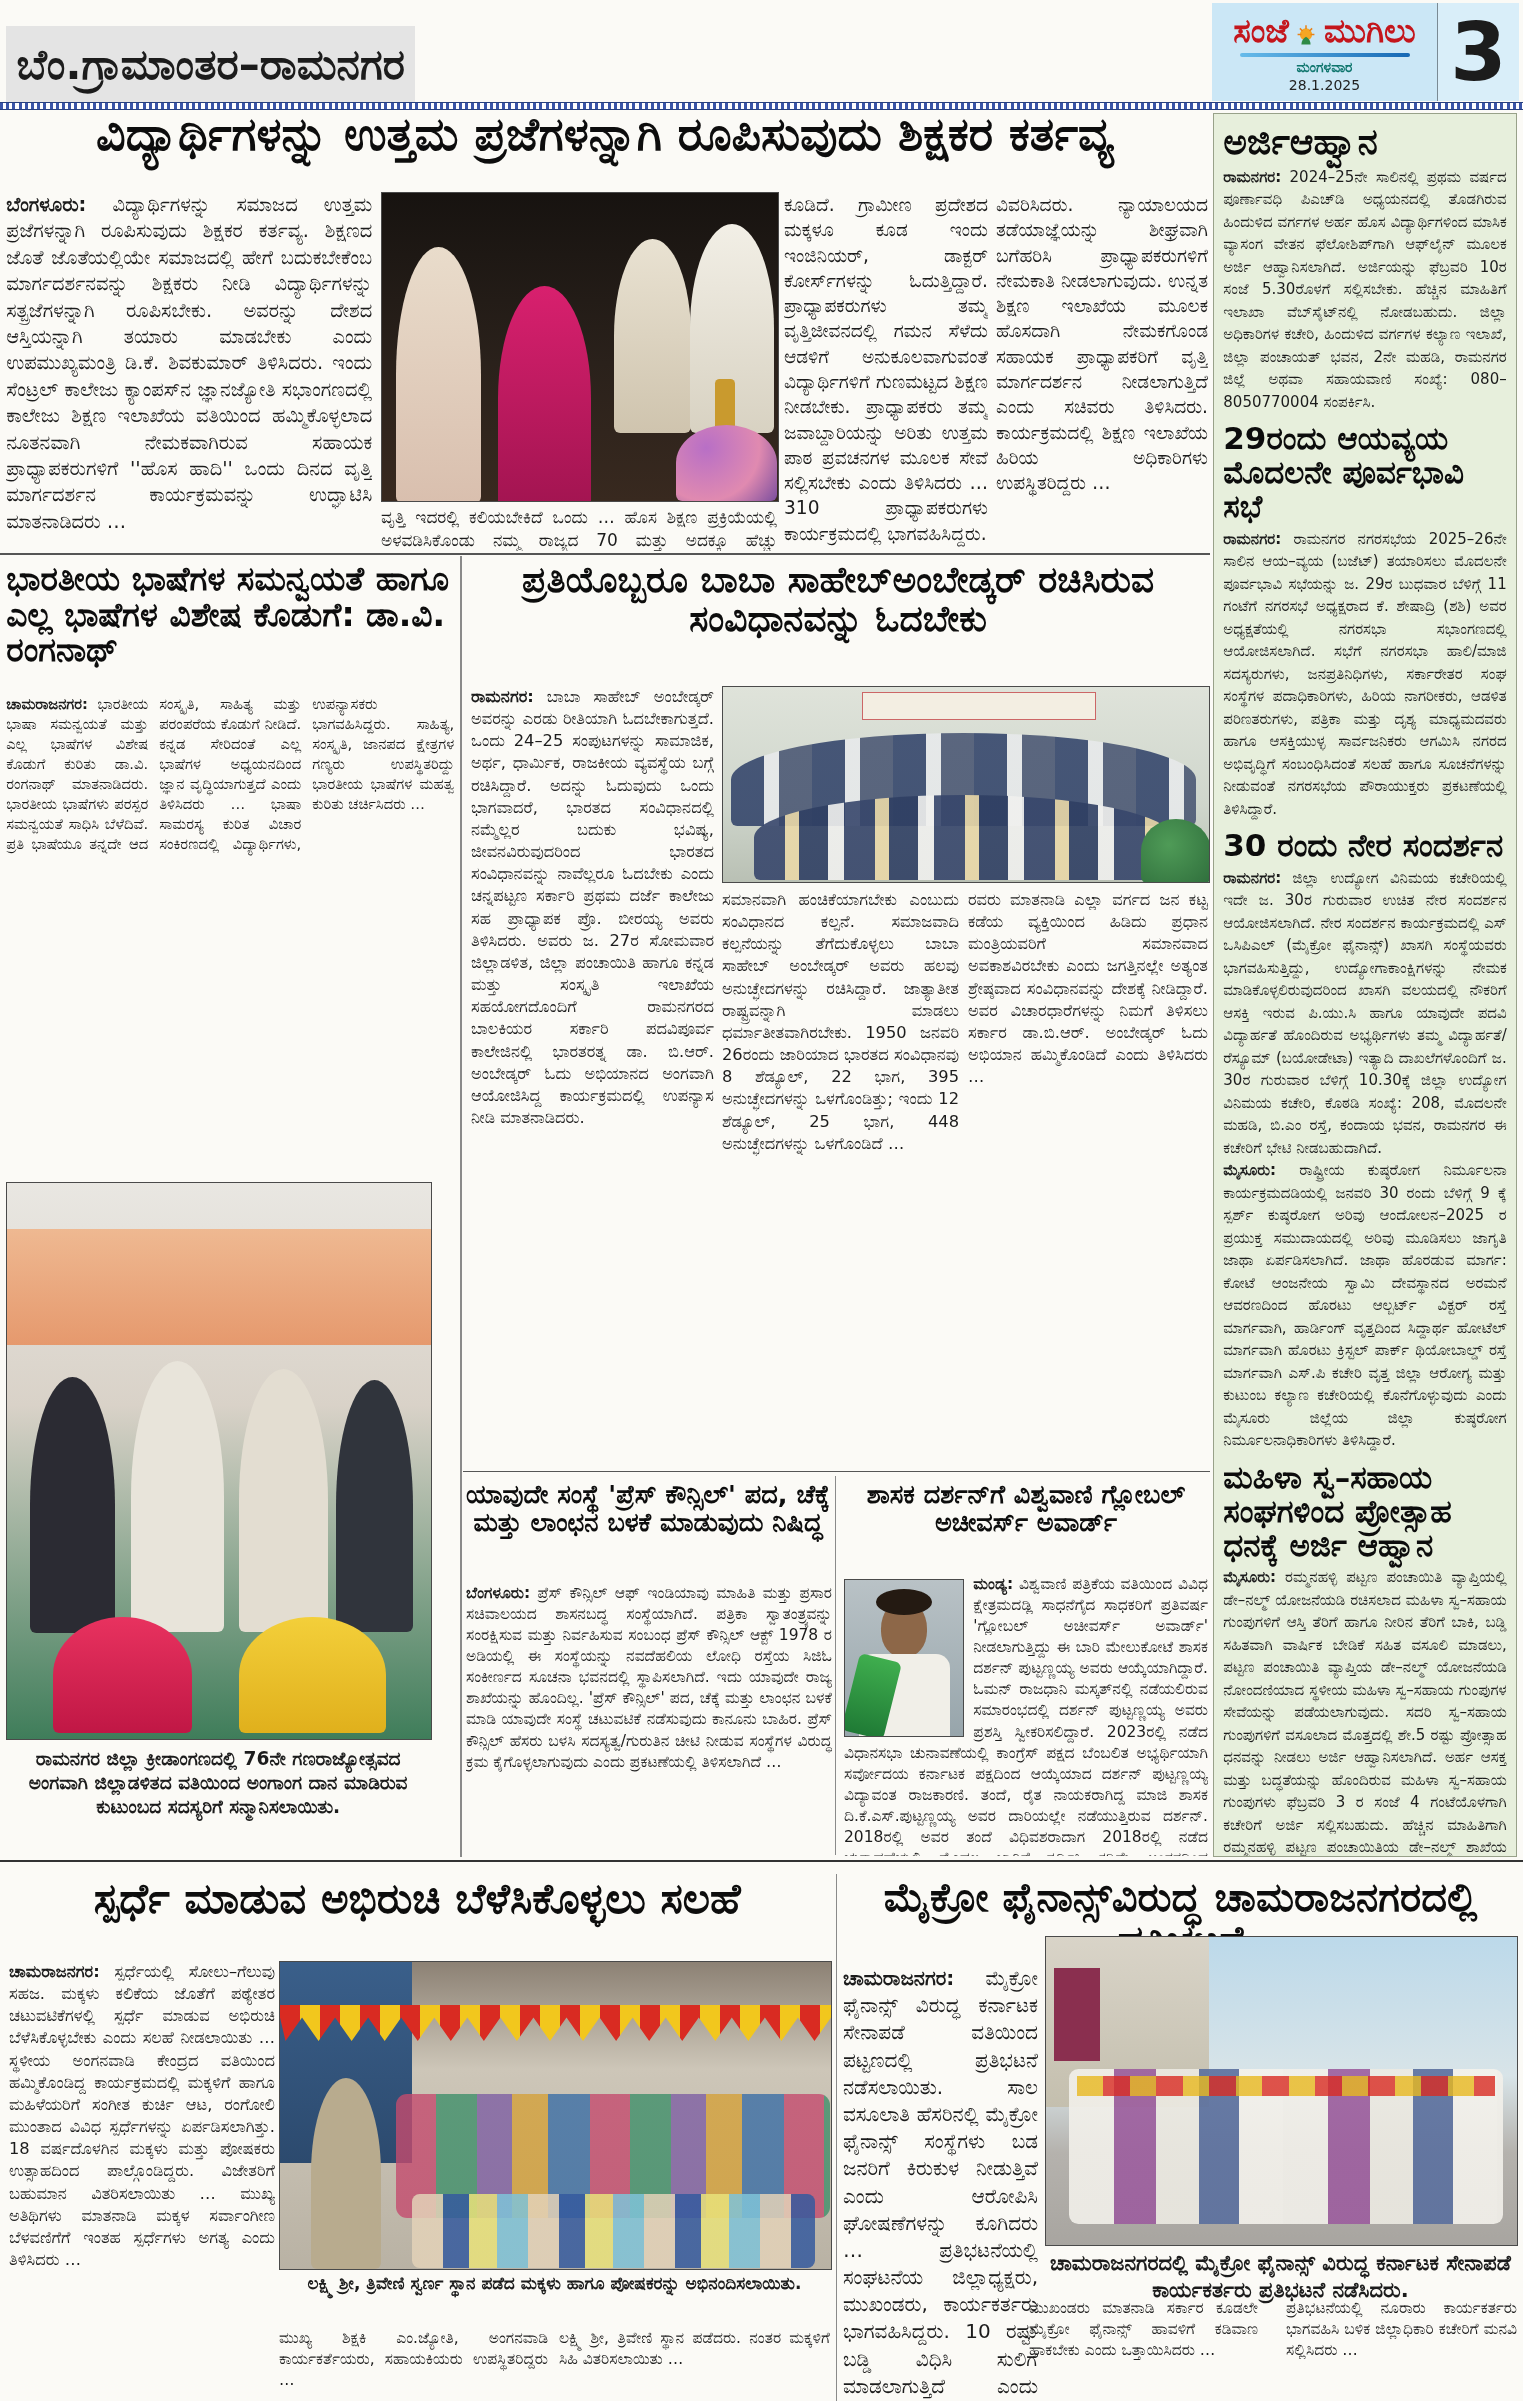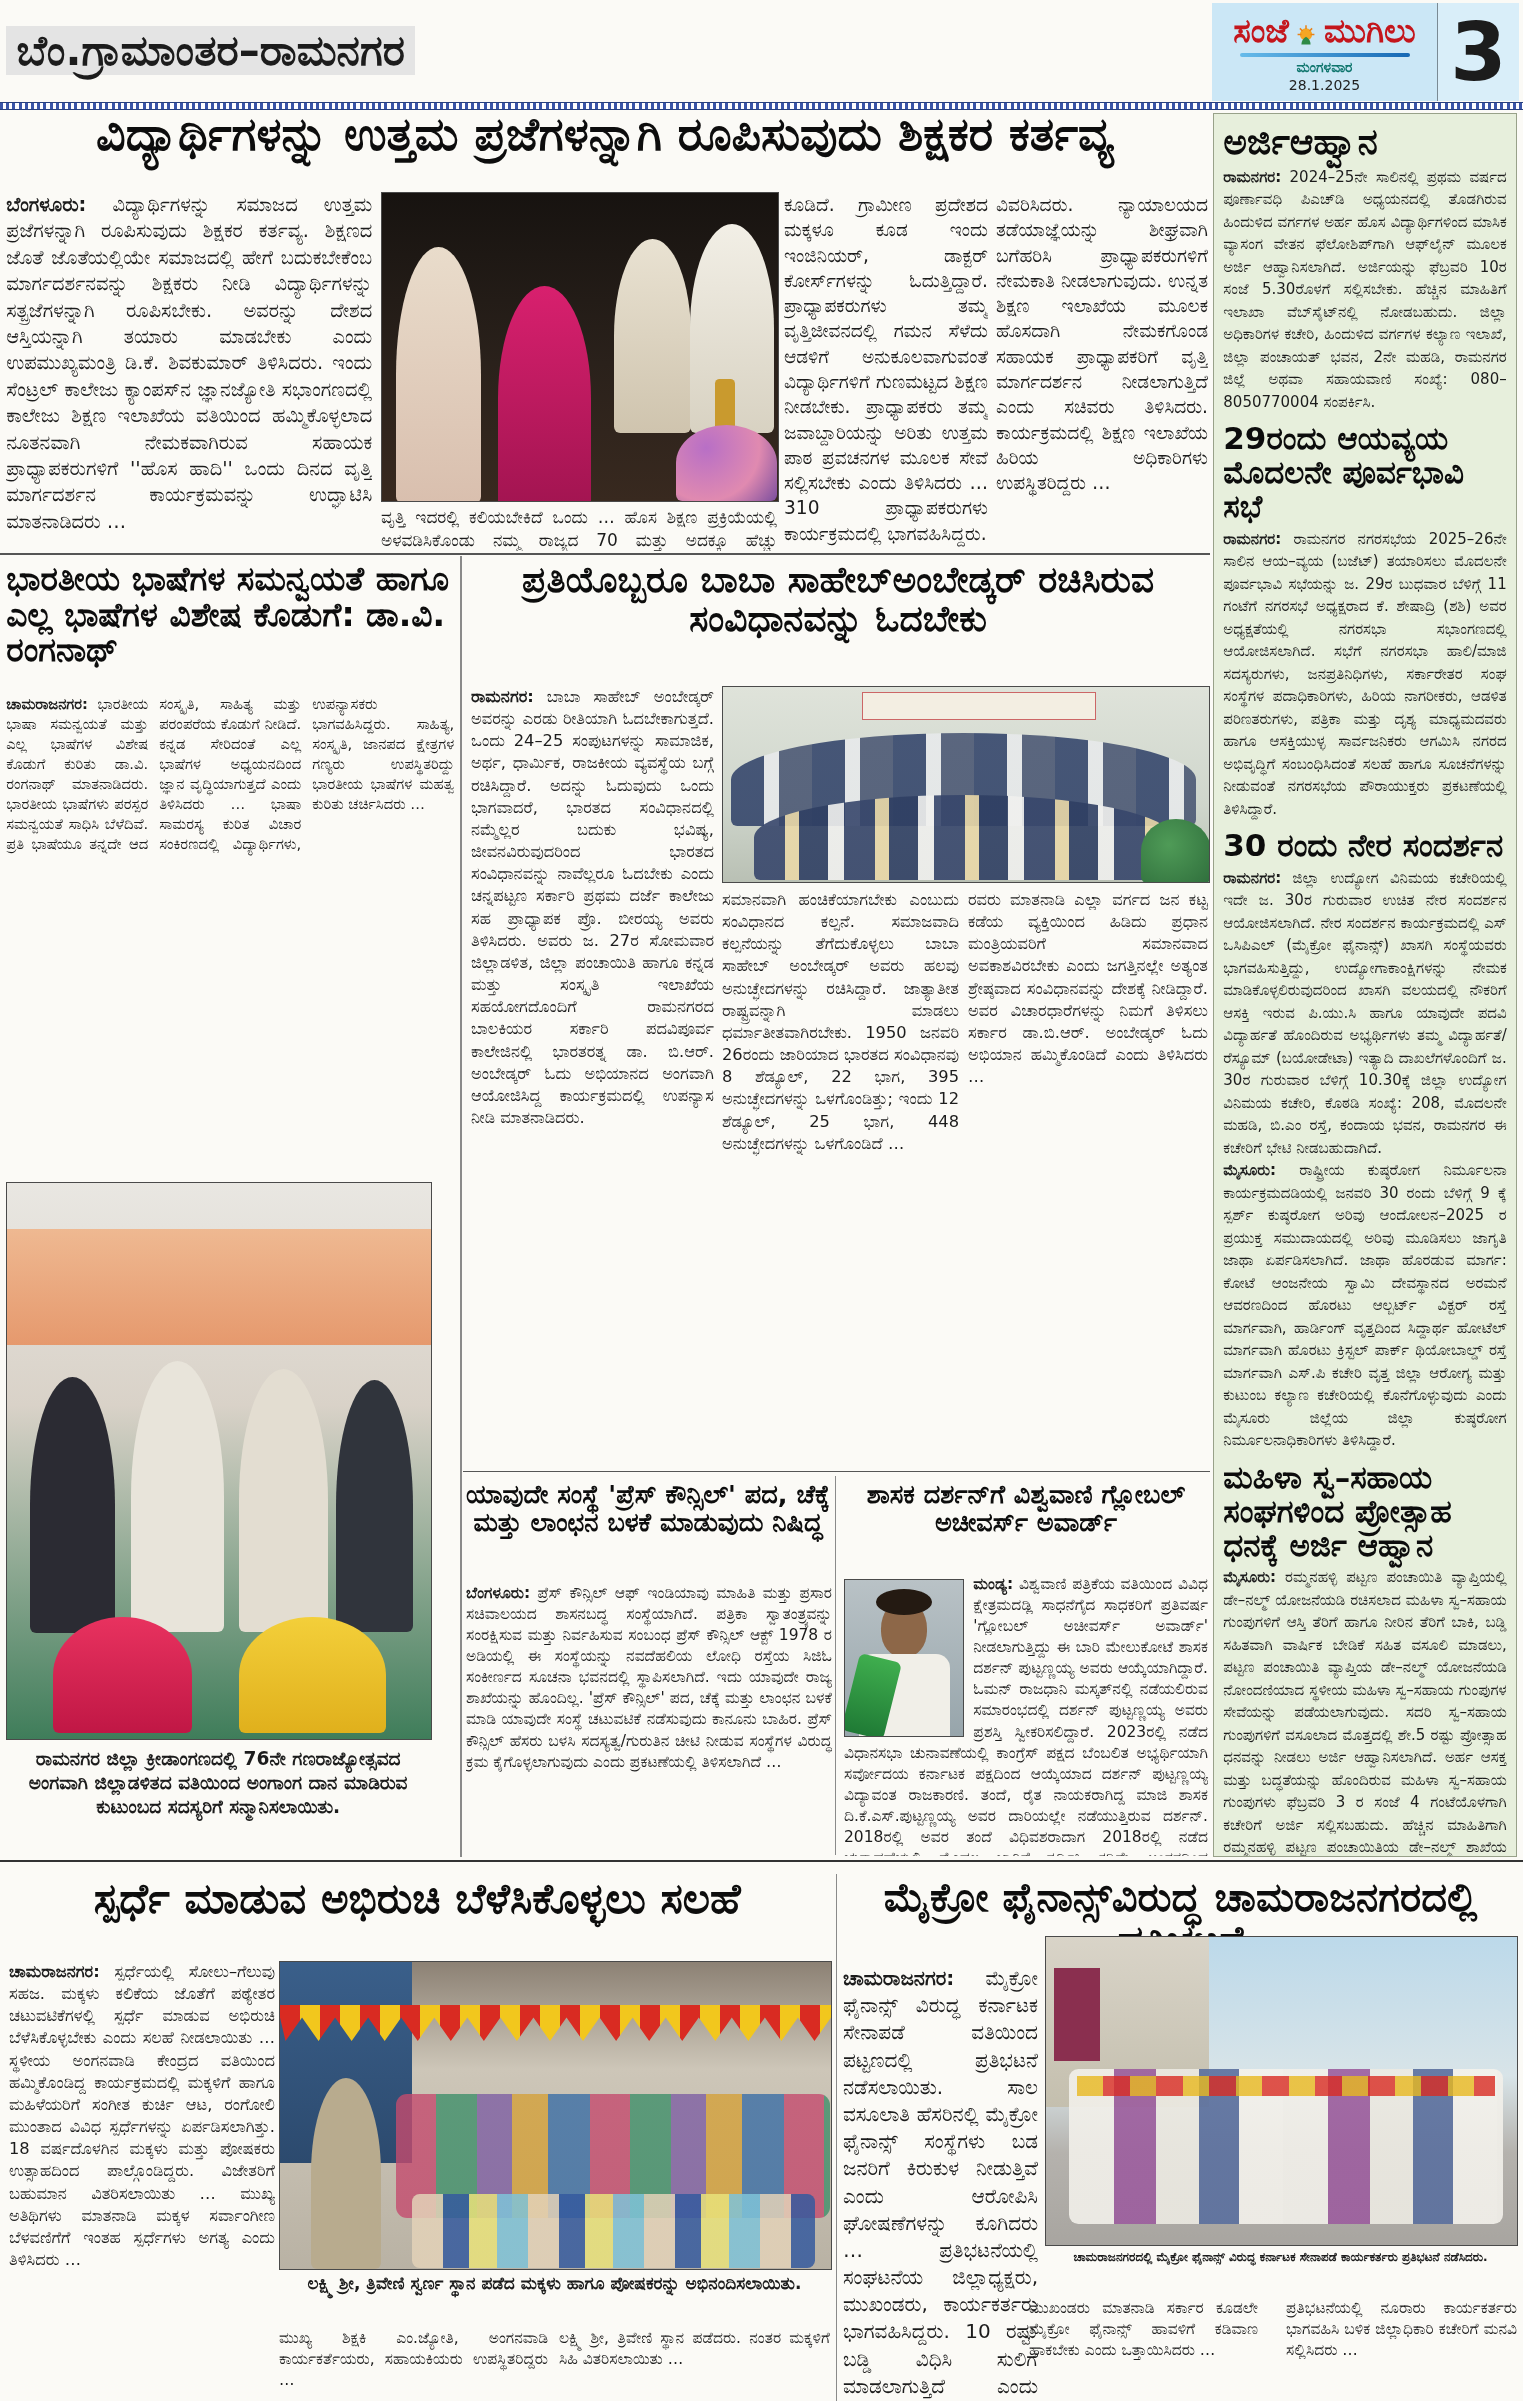--- a/index.html
+++ b/index.html
@@ -7,21 +7,21 @@
        font-family:"DejaVu Sans","Liberation Sans",sans-serif;color:#1c1c1c;overflow:hidden;}
   .abs{position:absolute;}
   .hl{font-weight:bold;color:#0d0d0d;line-height:1.08;}
   .body-txt{text-align:justify;line-height:1.36;word-break:break-word;overflow:hidden;}
   .dateline{font-weight:bold;}
   .photo{border:0.8px solid #4a4a4a;overflow:hidden;background:#cfcfc8;}
   .caption{font-weight:bold;text-align:center;line-height:1.3;}
   .vrule{background:#8a8a8a;width:1.5px;}
   .hrule{background:#555;height:1.5px;}
   
-  #region-box{left:6.2px;top:26px;width:409px;height:49px;background:#e4e4e4;
+  #region-box{left:6.2px;top:26px;width:409px;height:76px;background:#e4e4e4;
       display:flex;align-items:center;justify-content:center;font-size:42px;font-weight:bold;}
   #logo-box{left:1212px;top:3.1px;width:225px;height:98px;background:#cbe7f6;
       display:flex;flex-direction:column;align-items:center;justify-content:center;gap:1.5px;}
   #page-num-box{left:1437px;top:3.1px;width:81px;height:98px;background:#d9eef9;
       display:flex;align-items:center;justify-content:center;font-size:81px;font-weight:bold;border-left:1.5px solid #7a8a94;}
   .brand{font-size:33px;font-weight:bold;color:#c4161c;display:flex;align-items:center;gap:4.6px;}
   .brand-bar{width:170px;height:4.6px;background:linear-gradient(90deg,#66bbea,#1668b4);border-radius:2.3px;}
   .mast-day{font-size:14px;font-weight:bold;color:#0f766e;}
   .mast-date{font-size:14px;color:#222;}
   #dotted-rule{left:0;top:102px;width:1523px;height:6.2px;
@@ -188,21 +188,21 @@
 </div>
 
 <div class="abs photo" style="left:1045px;top:1936px;width:471px;height:308px;">
   <div class="strip" style="inset:0;background:linear-gradient(180deg,#bcd9ea 0%,#d8e4e8 45%,#b5b2ad 70%,#a8a5a0 100%);"></div>
   <div class="strip" style="left:0;top:0;width:163px;height:170px;background:linear-gradient(180deg,#d9d4c8,#c4bfae);"></div>
   <div class="strip" style="left:7.7px;top:31px;width:46px;height:93px;background:#8a2f4f;"></div>
   <div class="blob" style="left:23px;top:132px;width:434px;height:155px;background:repeating-linear-gradient(90deg,#f2f0ea 0 45px,#9c5d9e 45px 87px,#eceae2 87px 130px,#5a6f9e 130px 170px,#f4f2ec 170px 214px);opacity:.9;border-radius:9.3px;"></div>
   <div class="strip" style="left:31px;top:139px;width:418px;height:20px;background:repeating-linear-gradient(90deg,#e8b81f 0 26px,#d92b22 26px 53px);opacity:.8;"></div>
 </div>
 
-<div class="abs caption" style="left:1045px;top:2250px;width:471px;height:43px;font-size:12px;">ಚಾಮರಾಜನಗರದಲ್ಲಿ ಮೈಕ್ರೋ ಫೈನಾನ್ಸ್ ವಿರುದ್ಧ ಕರ್ನಾಟಕ ಸೇನಾಪಡೆ ಕಾರ್ಯಕರ್ತರು ಪ್ರತಿಭಟನೆ ನಡೆಸಿದರು.</div>
+<div class="abs caption" style="left:1045px;top:2250px;width:471px;height:43px;font-size:21px;">ಚಾಮರಾಜನಗರದಲ್ಲಿ ಮೈಕ್ರೋ ಫೈನಾನ್ಸ್ ವಿರುದ್ಧ ಕರ್ನಾಟಕ ಸೇನಾಪಡೆ ಕಾರ್ಯಕರ್ತರು ಪ್ರತಿಭಟನೆ ನಡೆಸಿದರು.</div>
 
 <div class="abs body-txt" style="left:1029px;top:2298px;width:229px;height:101px;font-size:15.5px;">ಮುಖಂಡರು ಮಾತನಾಡಿ ಸರ್ಕಾರ ಕೂಡಲೇ ಮೈಕ್ರೋ ಫೈನಾನ್ಸ್ ಹಾವಳಿಗೆ ಕಡಿವಾಣ ಹಾಕಬೇಕು ಎಂದು ಒತ್ತಾಯಿಸಿದರು …</div>
 <div class="abs body-txt" style="left:1286px;top:2298px;width:231px;height:101px;font-size:15.5px;">ಪ್ರತಿಭಟನೆಯಲ್ಲಿ ನೂರಾರು ಕಾರ್ಯಕರ್ತರು ಭಾಗವಹಿಸಿ ಬಳಿಕ ಜಿಲ್ಲಾಧಿಕಾರಿ ಕಚೇರಿಗೆ ಮನವಿ ಸಲ್ಲಿಸಿದರು …</div>
 
 <div class="abs" id="rail">
 
   <div>
     <div class="rail-h" style="font-size:36px;margin-top:0;">ಅರ್ಜಿಆಹ್ವಾನ</div>
     <div class="rail-b">
       <span class="dateline">ರಾಮನಗರ:</span>

